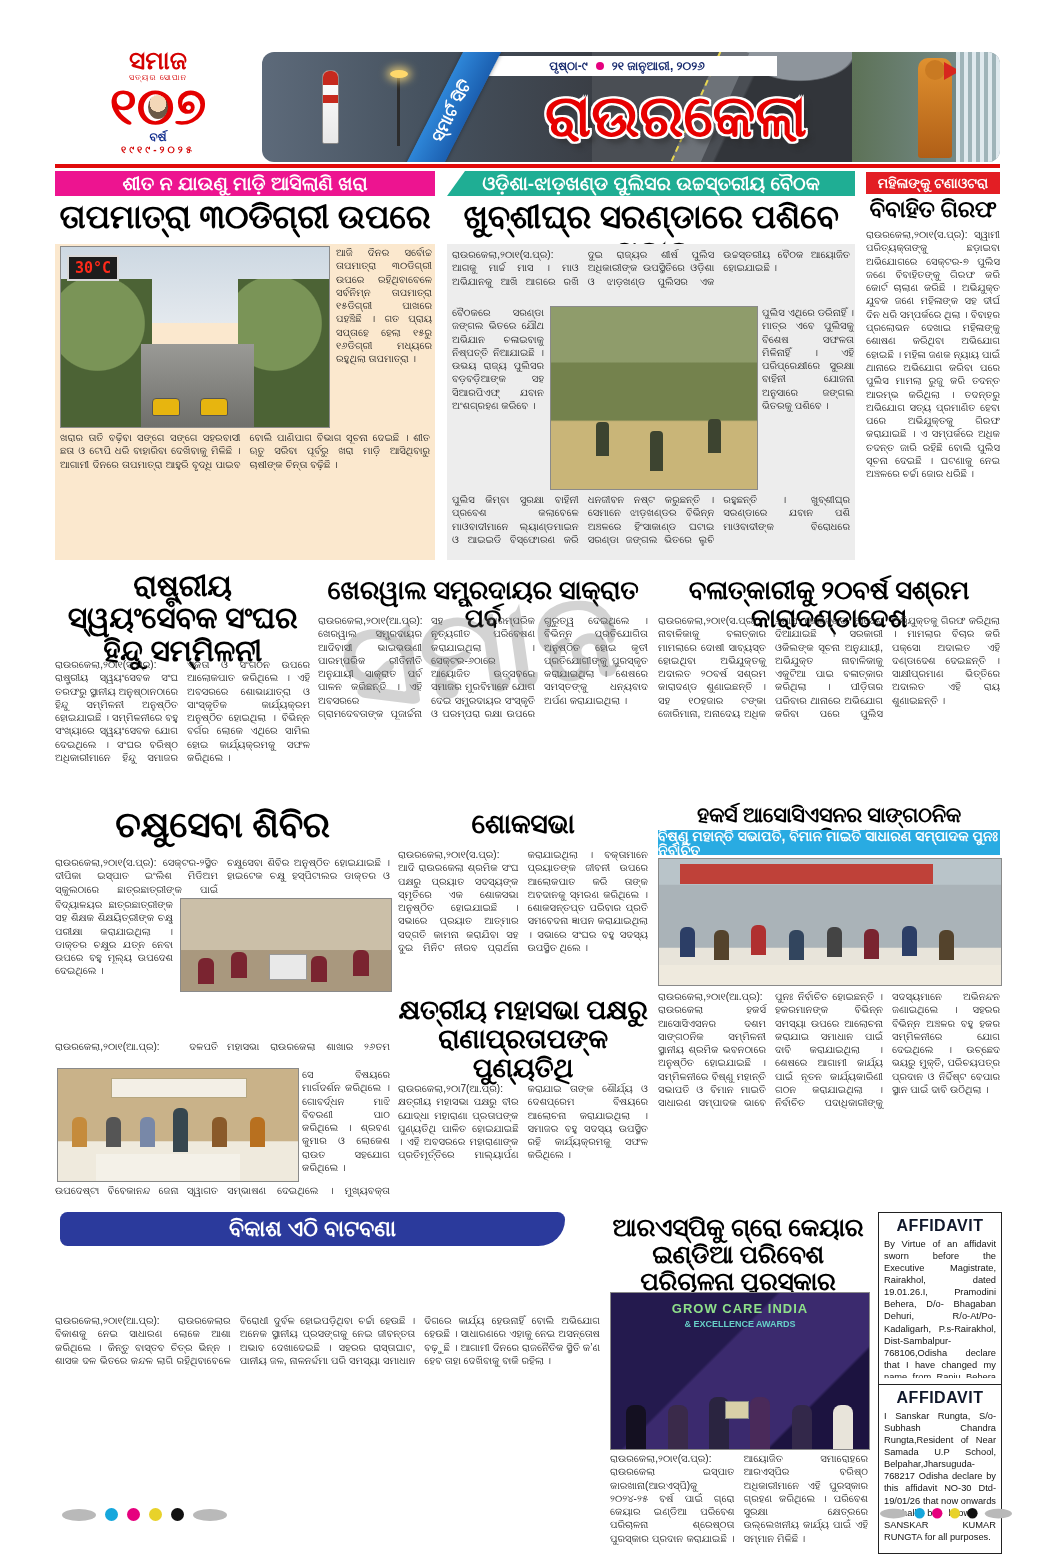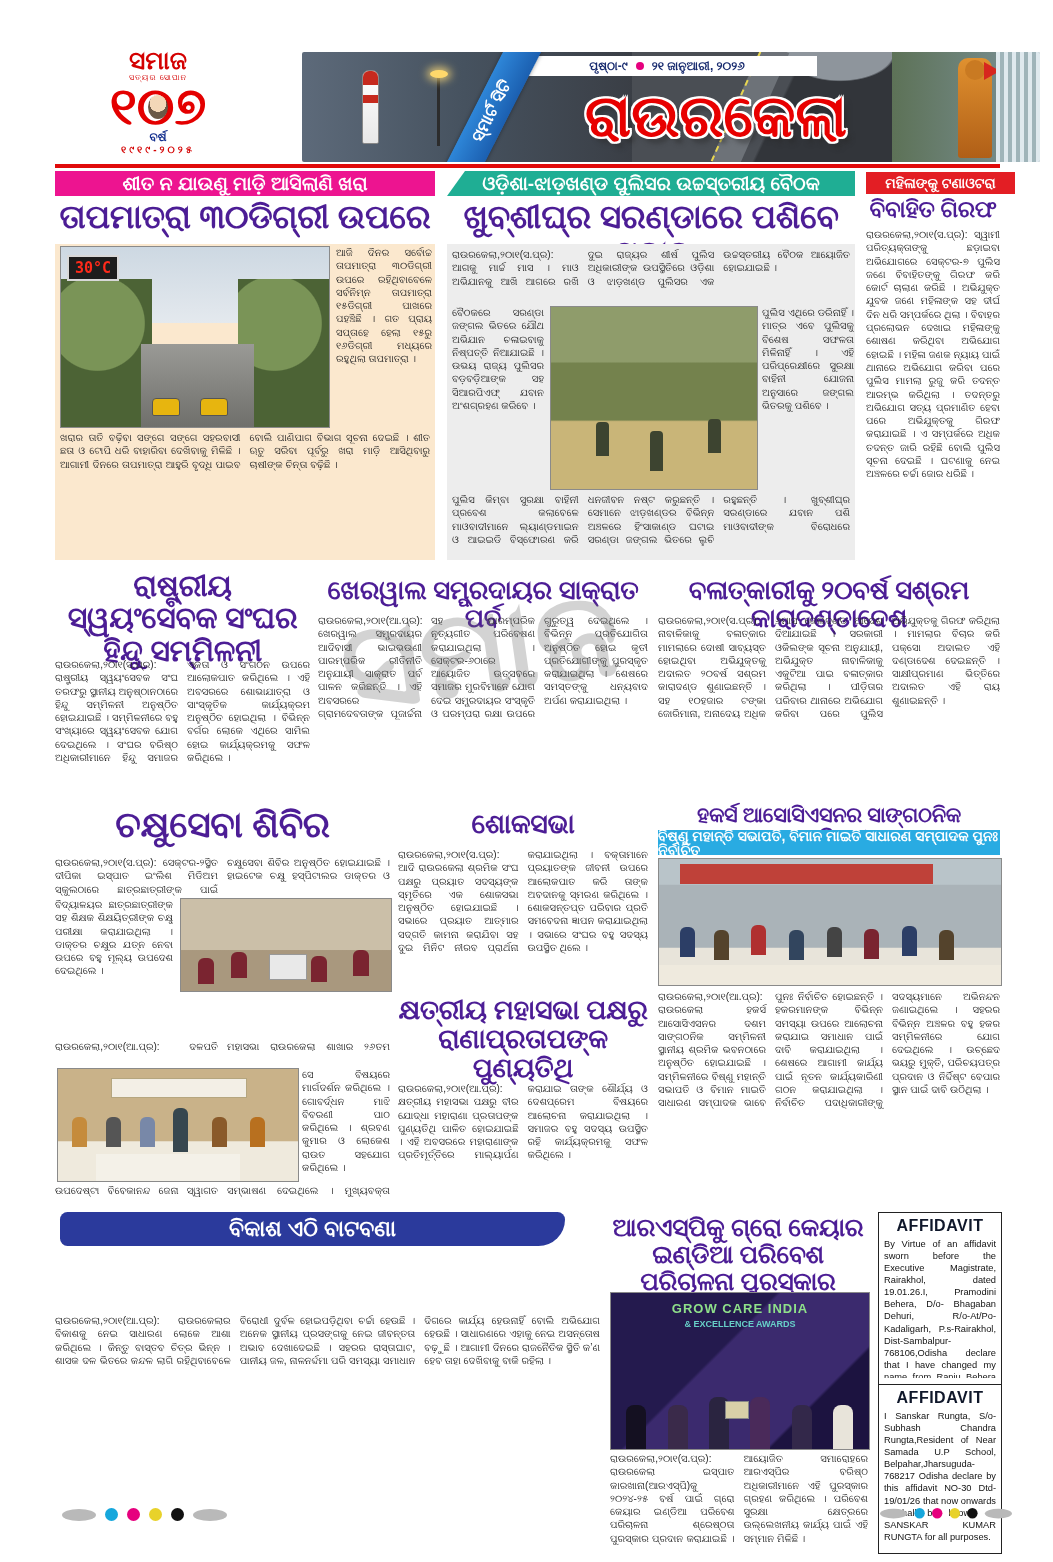--- a/index.html
+++ b/index.html
@@ -1,36 +1,36 @@
 <!DOCTYPE html>
 <html lang="or"><head>
 <meta charset="utf-8">
 <style>
   html,body{margin:0;padding:0;background:#fff;}
   .page{position:relative;width:1053px;height:1562px;background:#ffffff;
         font-family:"Liberation Sans",sans-serif;overflow:hidden;color:#1a1a1a;}
   .abs{position:absolute;}
   .kicker{color:#fff;font-weight:bold;display:flex;align-items:center;justify-content:center;
           font-size:19px;line-height:1;}
-  .headline{font-weight:bold;color:#4c1d95;text-align:center;line-height:1.08;letter-spacing:-.4px;}
+  .headline{font-weight:bold;color:#000000;text-align:center;line-height:1.08;letter-spacing:-.4px;}
   .body{font-size:10px;line-height:1.33;text-align:justify;color:#262626;overflow:hidden;}
   .cols2{column-count:2;column-gap:9px;}
   .cols3{column-count:3;column-gap:9px;}
   .photo{position:absolute;overflow:hidden;border:1px solid #8a8a8a;}
   .rule-red{background:#e00a0a;}
   
   .mast-logo{background:#fff;text-align:center;}
   .brand{color:#d40000;font-weight:bold;font-size:25px;line-height:1;}
   .brand-tag{color:#d40000;font-size:8px;letter-spacing:1px;}
   .anniv{color:#e40000;font-weight:bold;font-size:52px;line-height:.9;position:relative;}
   .anniv .face{position:absolute;left:50%;top:52%;width:20px;height:24px;margin-left:-10px;margin-top:-12px;
                background:radial-gradient(circle at 50% 35%, #f2d3b0 0 45%, #5a4632 46% 100%);border-radius:50%;opacity:.9;}
   .anniv-word{color:#15308f;font-size:12px;font-weight:bold;}
   .years{color:#d40000;font-size:10px;font-weight:bold;letter-spacing:3px;}
-  .banner{overflow:hidden;border-radius:2px;background:linear-gradient(90deg,#5d6a7a 0%,#46525f 22%,#3a3e45 45%,#4a4f52 62%,#5d7257 80%,#7d939b 100%);margin-left:40px;}
+  .banner{overflow:hidden;border-radius:12px;background:linear-gradient(90deg,#5d6a7a 0%,#46525f 22%,#3a3e45 45%,#4a4f52 62%,#5d7257 80%,#7d939b 100%);}
   .datebar{background:#fff;display:flex;align-items:center;justify-content:center;gap:8px;
            font-size:12px;font-weight:bold;color:#172a6e;}
   .dot-mag{width:8px;height:8px;border-radius:50%;background:#e6007e;}
   .city-title{font-weight:bold;font-size:58px;color:#e80000;text-align:center;letter-spacing:0;
     text-shadow:2px 0 0 #fff,-2px 0 0 #fff,0 2px 0 #fff,0 -2px 0 #fff,2px 2px 0 #fff,-2px -2px 0 #fff,
                 2px -2px 0 #fff,-2px 2px 0 #fff,5px 6px 5px rgba(40,40,40,.55);}
   .ribbon{background:linear-gradient(180deg,#2e86d8,#1b5fb0);color:#fff;font-weight:bold;font-size:17px;
           display:flex;align-items:center;justify-content:center;transform:rotate(-63deg);
           box-shadow:0 0 4px rgba(0,0,0,.4);}
   .watermark{color:rgba(110,110,110,.30);font-weight:bold;pointer-events:none;text-align:center;
@@ -140,21 +140,21 @@
       <div class="photo forest" style="left:98px;top:0;width:206px;height:182px;">
         <div class="jawan" style="left:22%;bottom:18%;"></div>
         <div class="jawan" style="left:48%;bottom:10%;height:40px;"></div>
         <div class="jawan" style="left:76%;bottom:20%;"></div>
       </div>
       <div class="body" style="position:absolute;left:310px;top:0;width:92px;height:184px;">ପୁଲିସ ଏଥିରେ ଡରିନାହିଁ । ମାତ୍ର ଏବେ ପୁଲିସକୁ ବିଶେଷ ସଫଳତା ମିଳିନାହିଁ । ଏହି ପରିପ୍ରେକ୍ଷୀରେ ସୁରକ୍ଷା ବାହିନୀ ଯୋଜନା ଅନୁସାରେ ଜଙ୍ଗଲ ଭିତରକୁ ପଶିବେ ।</div>
     </div>
     <div class="body cols3" style="margin:3px 5px;height:62px;">ପୁଲିସ କିମ୍ବା ସୁରକ୍ଷା ବାହିନୀ ପ୍ରବେଶ କଲାବେଳେ ମାଓବାଦୀମାନେ ଲ୍ୟାଣ୍ଡମାଇନ ଓ ଆଇଇଡି ବିସ୍ଫୋରଣ କରି ଧନଜୀବନ ନଷ୍ଟ କରୁଛନ୍ତି । ସେମାନେ ଝାଡ଼ଖଣ୍ଡର ବିଭିନ୍ନ ଅଞ୍ଚଳରେ ହିଂସାକାଣ୍ଡ ଘଟାଇ ସରଣ୍ଡା ଜଙ୍ଗଲ ଭିତରେ ଲୁଚି ରହୁଛନ୍ତି । ଖୁବ୍‌ଶୀଘ୍ର ସରଣ୍ଡାରେ ଯବାନ ପଶି ମାଓବାଦୀଙ୍କ ବିରୋଧରେ ଅଭିଯାନ ଚଳାଇବେ ବୋଲି ଜଣାପଡ଼ିଛି ।</div>
   </div>
 
-  <div class="abs kicker" style="left:866px;top:172px;width:149px;height:22px;background:#E31E24;font-size:14px;">ମହିଳାଙ୍କୁ ଟଣାଓଟରା</div>
+  <div class="abs kicker" style="left:866px;top:172px;width:134px;height:22px;background:#E31E24;font-size:14px;">ମହିଳାଙ୍କୁ ଟଣାଓଟରା</div>
   <div class="abs headline" style="left:866px;top:197px;width:134px;font-size:23px;">ବିବାହିତ ଗିରଫ</div>
   <div class="abs body" style="left:866px;top:228px;width:134px;height:330px;">ରାଉରକେଲା,୨୦ା୧(ସ.ପ୍ର): ସ୍ୱାମୀ ପରିତ୍ୟକ୍ତାଙ୍କୁ ଛଡ଼ାଇବା ଅଭିଯୋଗରେ ସେକ୍ଟର-୭ ପୁଲିସ ଜଣେ ବିବାହିତଙ୍କୁ ଗିରଫ କରି କୋର୍ଟ ଚାଲାଣ କରିଛି । ଅଭିଯୁକ୍ତ ଯୁବକ ଜଣେ ମହିଳାଙ୍କ ସହ ଦୀର୍ଘ ଦିନ ଧରି ସମ୍ପର୍କରେ ଥିଲା । ବିବାହର ପ୍ରଲୋଭନ ଦେଖାଇ ମହିଳାଙ୍କୁ ଶୋଷଣ କରିଥିବା ଅଭିଯୋଗ ହୋଇଛି । ମହିଳା ଜଣକ ନ୍ୟାୟ ପାଇଁ ଥାନାରେ ଅଭିଯୋଗ କରିବା ପରେ ପୁଲିସ ମାମଲା ରୁଜୁ କରି ତଦନ୍ତ ଆରମ୍ଭ କରିଥିଲା । ତଦନ୍ତରୁ ଅଭିଯୋଗ ସତ୍ୟ ପ୍ରମାଣିତ ହେବା ପରେ ଅଭିଯୁକ୍ତକୁ ଗିରଫ କରାଯାଇଛି । ଏ ସମ୍ପର୍କରେ ଅଧିକ ତଦନ୍ତ ଜାରି ରହିଛି ବୋଲି ପୁଲିସ ସୂଚନା ଦେଇଛି । ଘଟଣାକୁ ନେଇ ଅଞ୍ଚଳରେ ଚର୍ଚ୍ଚା ଜୋର ଧରିଛି ।</div>
 
   <div class="abs headline" style="left:55px;top:570px;width:255px;font-size:30px;">ରାଷ୍ଟ୍ରୀୟ ସ୍ୱୟଂସେବକ ସଂଘର ହିନ୍ଦୁ ସମ୍ମିଳନୀ</div>
   <div class="abs body cols2" style="left:55px;top:658px;width:255px;height:144px;">ରାଉରକେଲା,୨୦ା୧(ସ.ପ୍ର): ରାଷ୍ଟ୍ରୀୟ ସ୍ୱୟଂସେବକ ସଂଘ ତରଫରୁ ସ୍ଥାନୀୟ ଅନୁଷ୍ଠାନଠାରେ ହିନ୍ଦୁ ସମ୍ମିଳନୀ ଅନୁଷ୍ଠିତ ହୋଇଯାଇଛି । ସମ୍ମିଳନୀରେ ବହୁ ସଂଖ୍ୟାରେ ସ୍ୱୟଂସେବକ ଯୋଗ ଦେଇଥିଲେ । ସଂଘର ବରିଷ୍ଠ ଅଧିକାରୀମାନେ ହିନ୍ଦୁ ସମାଜର ଏକତା ଓ ସଂଗଠନ ଉପରେ ଆଲୋକପାତ କରିଥିଲେ । ଏହି ଅବସରରେ ଶୋଭାଯାତ୍ରା ଓ ସାଂସ୍କୃତିକ କାର୍ଯ୍ୟକ୍ରମ ଅନୁଷ୍ଠିତ ହୋଇଥିଲା । ବିଭିନ୍ନ ବର୍ଗର ଲୋକେ ଏଥିରେ ସାମିଲ ହୋଇ କାର୍ଯ୍ୟକ୍ରମକୁ ସଫଳ କରିଥିଲେ ।</div>
 
   <div class="abs headline" style="left:318px;top:576px;width:330px;font-size:26px;">ଖେରୱାଲ ସମ୍ପ୍ରଦାୟର ସାକ୍ରାତ ପର୍ବ</div>
   <div class="abs body cols3" style="left:318px;top:614px;width:330px;height:188px;">ରାଉରକେଲା,୨୦ା୧(ଆ.ପ୍ର): ଖେରୱାଲ ସମ୍ପ୍ରଦାୟର ଆଦିବାସୀ ଭାଇଭଉଣୀ ପାରମ୍ପରିକ ରୀତିନୀତି ଅନୁଯାୟୀ ସାକ୍ରାତ ପର୍ବ ପାଳନ କରିଛନ୍ତି । ଏହି ଅବସରରେ ଗ୍ରାମଦେବତାଙ୍କ ପୂଜାର୍ଚ୍ଚନା ସହ ପାରମ୍ପରିକ ନୃତ୍ୟଗୀତ ପରିବେଷଣ କରାଯାଇଥିଲା । ସେକ୍ଟର-୬ଠାରେ ଆୟୋଜିତ ଉତ୍ସବରେ ସମାଜର ମୁରବିମାନେ ଯୋଗ ଦେଇ ସମ୍ପ୍ରଦାୟର ସଂସ୍କୃତି ଓ ପରମ୍ପରା ରକ୍ଷା ଉପରେ ଗୁରୁତ୍ୱ ଦେଇଥିଲେ । ବିଭିନ୍ନ ପ୍ରତିଯୋଗିତା ଅନୁଷ୍ଠିତ ହୋଇ କୃତୀ ପ୍ରତିଯୋଗୀଙ୍କୁ ପୁରସ୍କୃତ କରାଯାଇଥିଲା । ଶେଷରେ ସମସ୍ତଙ୍କୁ ଧନ୍ୟବାଦ ଅର୍ପଣ କରାଯାଇଥିଲା ।</div>
 
   <div class="abs headline" style="left:658px;top:576px;width:342px;font-size:26px;">ବଳାତ୍କାରୀକୁ ୨୦ବର୍ଷ ସଶ୍ରମ କାରାଦଣ୍ଡାଦେଶ</div>
@@ -200,21 +200,21 @@
     <div class="person-row" style="left:34%;bottom:30%;background:#7888a8;"></div>
     <div class="person-row" style="left:48%;bottom:26%;height:44px;background:#37474f;"></div>
     <div class="person-row" style="left:64%;bottom:30%;background:#8a5a2a;"></div>
     <div class="person-row" style="left:80%;bottom:30%;background:#b8701f;"></div>
     <div style="position:absolute;left:16%;bottom:0;width:60%;height:24%;background:#f4f1e8;"></div>
   </div>
   <div class="abs body" style="left:302px;top:1068px;width:88px;height:112px;">ସେ ବିଷୟରେ ମାର୍ଗଦର୍ଶନ କରିଥିଲେ । ଗୋବର୍ଦ୍ଧନ ମାଝି ବିବରଣୀ ପାଠ କରିଥିଲେ । ଶ୍ରବଣ କୁମାର ଓ ଲୋକେଶ ରାଉତ ସହଯୋଗ କରିଥିଲେ ।</div>
   <div class="abs body cols2" style="left:55px;top:1184px;width:335px;height:22px;">ଉପଦେଷ୍ଟା ବିବେକାନନ୍ଦ ଜେନା ସ୍ୱାଗତ ସମ୍ଭାଷଣ ଦେଇଥିଲେ । ମୁଖ୍ୟବକ୍ତା ପ୍ରଫେସର ପ୍ରସାଦ ପାତ୍ର ଦଳପତି ଜାତିର ଗୌରବ ଗାଥା ବିଷୟରେ ଆଲୋକପାତ କରିଥିଲେ । କାଳୀଦାସ ପାତ୍ର ଧନ୍ୟବାଦ ଅର୍ପଣ କରିଥିଲେ ।</div>
 
   <div class="abs headline" style="left:398px;top:996px;width:250px;font-size:27px;">କ୍ଷତ୍ରୀୟ ମହାସଭା ପକ୍ଷରୁ ରାଣାପ୍ରତାପଙ୍କ ପୁଣ୍ୟତିଥି</div>
-  <div class="abs body cols2" style="left:398px;top:1082px;width:250px;height:122px;">ରାଉରକେଲା,୨୦ା୧(ଆ.ପ୍ର): କ୍ଷତ୍ରୀୟ ମହାସଭା ପକ୍ଷରୁ ବୀର ଯୋଦ୍ଧା ମହାରାଣା ପ୍ରତାପଙ୍କ ପୁଣ୍ୟତିଥି ପାଳିତ ହୋଇଯାଇଛି । ଏହି ଅବସରରେ ମହାରାଣାଙ୍କ ପ୍ରତିମୂର୍ତ୍ତିରେ ମାଲ୍ୟାର୍ପଣ କରାଯାଇ ତାଙ୍କ ଶୌର୍ଯ୍ୟ ଓ ଦେଶପ୍ରେମ ବିଷୟରେ ଆଲୋଚନା କରାଯାଇଥିଲା । ସମାଜର ବହୁ ସଦସ୍ୟ ଉପସ୍ଥିତ ରହି କାର୍ଯ୍ୟକ୍ରମକୁ ସଫଳ କରିଥିଲେ ।</div>
+  <div class="abs body cols2" style="left:398px;top:1082px;width:250px;height:122px;">ରାଉରକେଲା,୨୦ା7(ଆ.ପ୍ର): କ୍ଷତ୍ରୀୟ ମହାସଭା ପକ୍ଷରୁ ବୀର ଯୋଦ୍ଧା ମହାରାଣା ପ୍ରତାପଙ୍କ ପୁଣ୍ୟତିଥି ପାଳିତ ହୋଇଯାଇଛି । ଏହି ଅବସରରେ ମହାରାଣାଙ୍କ ପ୍ରତିମୂର୍ତ୍ତିରେ ମାଲ୍ୟାର୍ପଣ କରାଯାଇ ତାଙ୍କ ଶୌର୍ଯ୍ୟ ଓ ଦେଶପ୍ରେମ ବିଷୟରେ ଆଲୋଚନା କରାଯାଇଥିଲା । ସମାଜର ବହୁ ସଦସ୍ୟ ଉପସ୍ଥିତ ରହି କାର୍ଯ୍ୟକ୍ରମକୁ ସଫଳ କରିଥିଲେ ।</div>
 
   <div class="abs kicker" style="left:60px;top:1212px;width:505px;height:34px;background:#2B3A9C;border-radius:17px 17px 60px 17px;font-size:22px;">ବିକାଶ ଏଠି ବାଟବଣା</div>
   <div class="abs body cols3" style="left:55px;top:1314px;width:545px;height:190px;">ରାଉରକେଲା,୨୦ା୧(ଆ.ପ୍ର): ରାଉରକେଲାର ବିକାଶକୁ ନେଇ ସାଧାରଣ ଲୋକେ ଆଶା କରିଥିଲେ । କିନ୍ତୁ ବାସ୍ତବ ଚିତ୍ର ଭିନ୍ନ । ଶାସକ ଦଳ ଭିତରେ କନ୍ଦଳ ଲାଗି ରହିଥିବାବେଳେ ବିରୋଧୀ ଦୁର୍ବଳ ହୋଇପଡ଼ିଥିବା ଚର୍ଚ୍ଚା ହେଉଛି । ଅନେକ ସ୍ଥାନୀୟ ପ୍ରସଙ୍ଗକୁ ନେଇ ଜୀବନ୍ତତା ଅଭାବ ଦେଖାଦେଇଛି । ସହରର ରାସ୍ତାଘାଟ, ପାନୀୟ ଜଳ, ନାଳନର୍ଦ୍ଦମା ପରି ସମସ୍ୟା ସମାଧାନ ଦିଗରେ କାର୍ଯ୍ୟ ହେଉନାହିଁ ବୋଲି ଅଭିଯୋଗ ହେଉଛି । ସାଧାରଣରେ ଏହାକୁ ନେଇ ଅସନ୍ତୋଷ ବଢ଼ୁଛି । ଆଗାମୀ ଦିନରେ ରାଜନୈତିକ ସ୍ଥିତି କ’ଣ ହେବ ତାହା ଦେଖିବାକୁ ବାକି ରହିଲା ।</div>
 
   <div class="abs headline" style="left:604px;top:1214px;width:268px;font-size:25px;">ଆରଏସ୍‌ପିକୁ ଗ୍ରୋ କେୟାର ଇଣ୍ଡିଆ ପରିବେଶ ପରିଚାଳନା ପୁରସ୍କାର</div>
   <div class="photo stars" style="left:610px;top:1292px;width:258px;height:156px;">
     <div class="award-line" style="top:8px;color:#8fe08a;font-size:13px;letter-spacing:1px;">GROW CARE INDIA</div>
     <div class="award-line" style="top:26px;color:#67d0c8;font-size:9px;">&amp; EXCELLENCE AWARDS</div>
     <div class="sil" style="left:6%;"></div>
     <div class="sil" style="left:22%;background:#3a2a4a;"></div>

